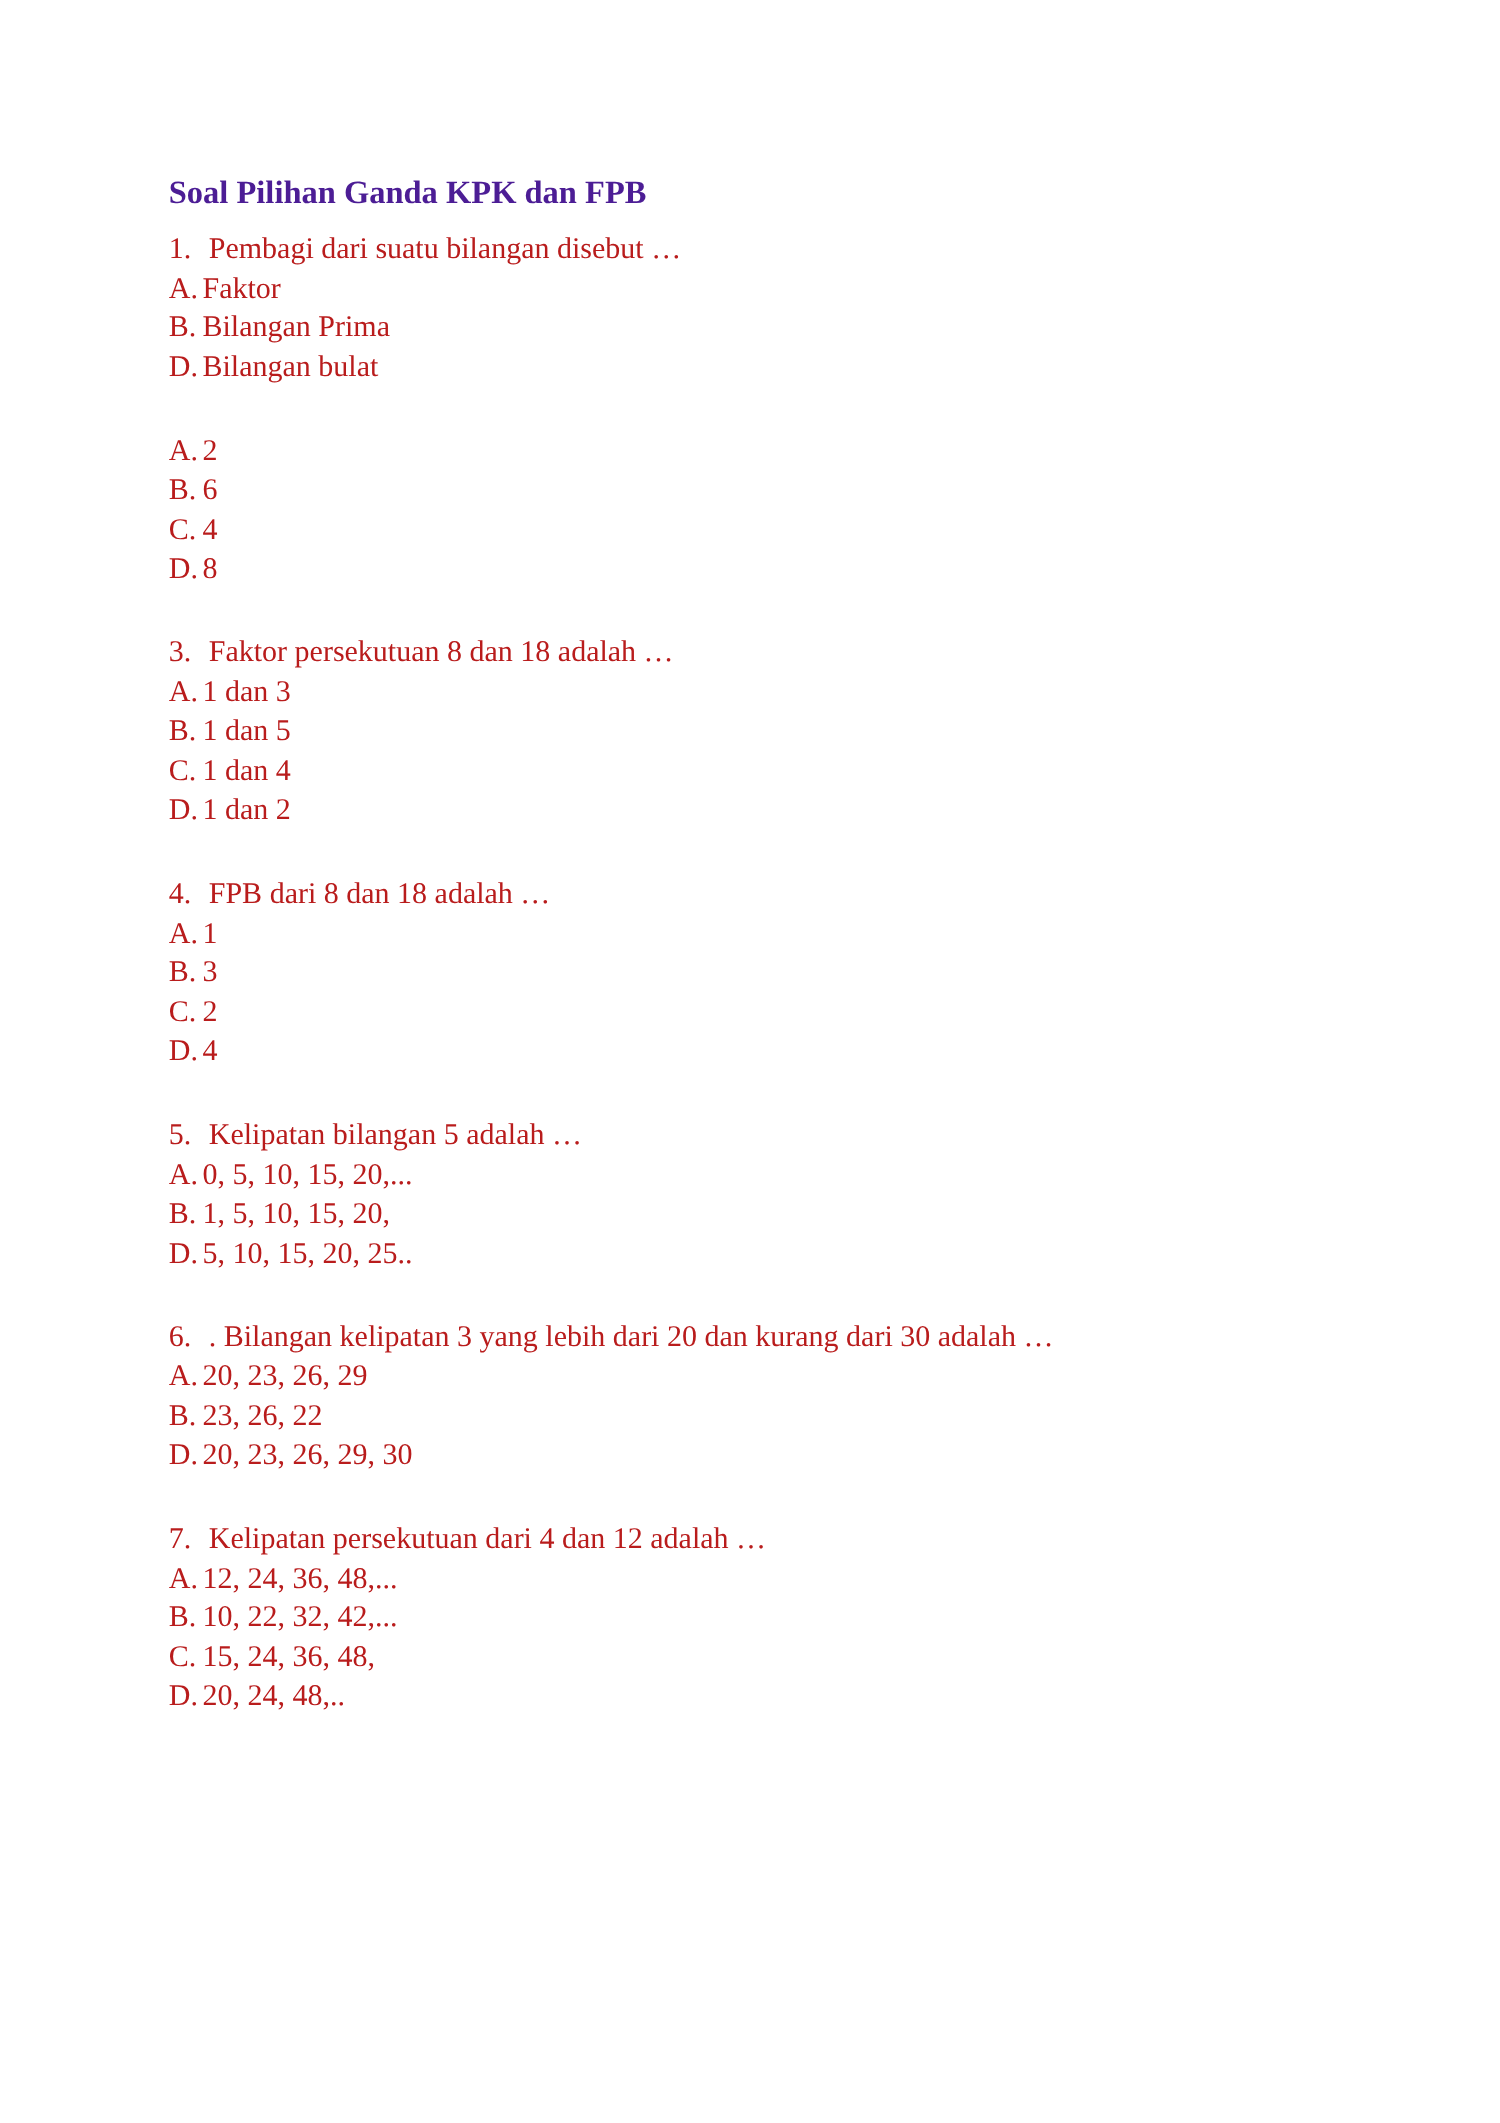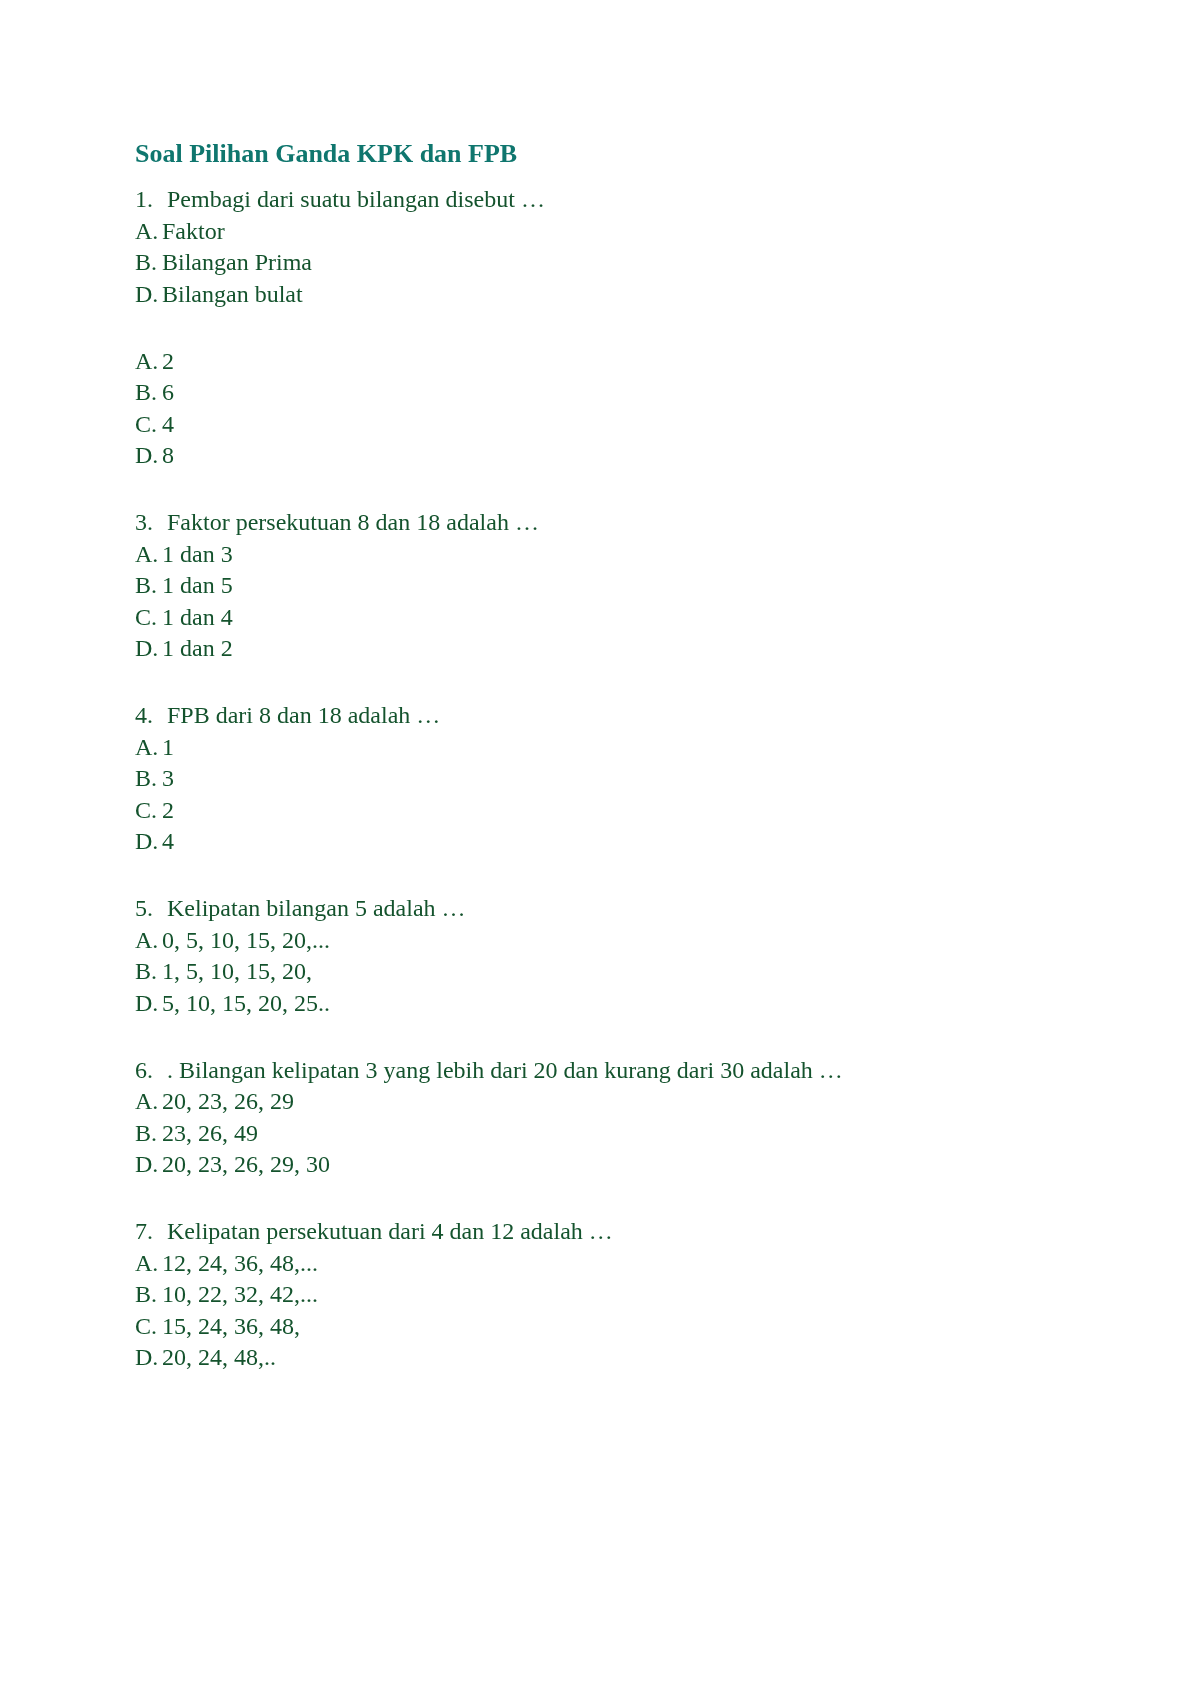--- a/index.html
+++ b/index.html
@@ -15,27 +15,27 @@
     background: #ffffff;
     padding: 139px 80px 0 135px;
     font-family: "Liberation Serif", "DejaVu Serif", serif;
     overflow: hidden;
   }
   .doc-title {
     margin: 0 0 15px 0;
     font-size: 26px;
     line-height: 30px;
     font-weight: bold;
-    color: #0f766e;
+    color: #4c1d95;
   }
   .question {
     margin: 0 0 35.5px 0;
     font-size: 24px;
     line-height: 31.5px;
-    color: #14532d;
+    color: #b91c1c;
   }
   .q-line, .opt-line {
     white-space: nowrap;
   }
   .q-num {
     display: inline-block;
     min-width: 32px;
   }
   .opt-label {
     display: inline-block;
@@ -82,21 +82,21 @@
   <div class="question">
     <div class="q-line"><span class="q-num">5.</span><span class="q-text">Kelipatan bilangan 5 adalah …</span></div>
     <div class="opt-line"><span class="opt-label">A.</span><span class="opt-text">0, 5, 10, 15, 20,...</span></div>
     <div class="opt-line"><span class="opt-label">B.</span><span class="opt-text">1, 5, 10, 15, 20,</span></div>
     <div class="opt-line"><span class="opt-label">D.</span><span class="opt-text">5, 10, 15, 20, 25..</span></div>
   </div>
 
   <div class="question">
     <div class="q-line"><span class="q-num">6.</span><span class="q-text">. Bilangan kelipatan 3 yang lebih dari 20 dan kurang dari 30 adalah …</span></div>
     <div class="opt-line"><span class="opt-label">A.</span><span class="opt-text">20, 23, 26, 29</span></div>
-    <div class="opt-line"><span class="opt-label">B.</span><span class="opt-text">23, 26, 49</span></div>
+    <div class="opt-line"><span class="opt-label">B.</span><span class="opt-text">23, 26, 22</span></div>
     <div class="opt-line"><span class="opt-label">D.</span><span class="opt-text">20, 23, 26, 29, 30</span></div>
   </div>
 
   <div class="question">
     <div class="q-line"><span class="q-num">7.</span><span class="q-text">Kelipatan persekutuan dari 4 dan 12 adalah …</span></div>
     <div class="opt-line"><span class="opt-label">A.</span><span class="opt-text">12, 24, 36, 48,...</span></div>
     <div class="opt-line"><span class="opt-label">B.</span><span class="opt-text">10, 22, 32, 42,...</span></div>
     <div class="opt-line"><span class="opt-label">C.</span><span class="opt-text">15, 24, 36, 48,</span></div>
     <div class="opt-line"><span class="opt-label">D.</span><span class="opt-text">20, 24, 48,..</span></div>
   </div>

